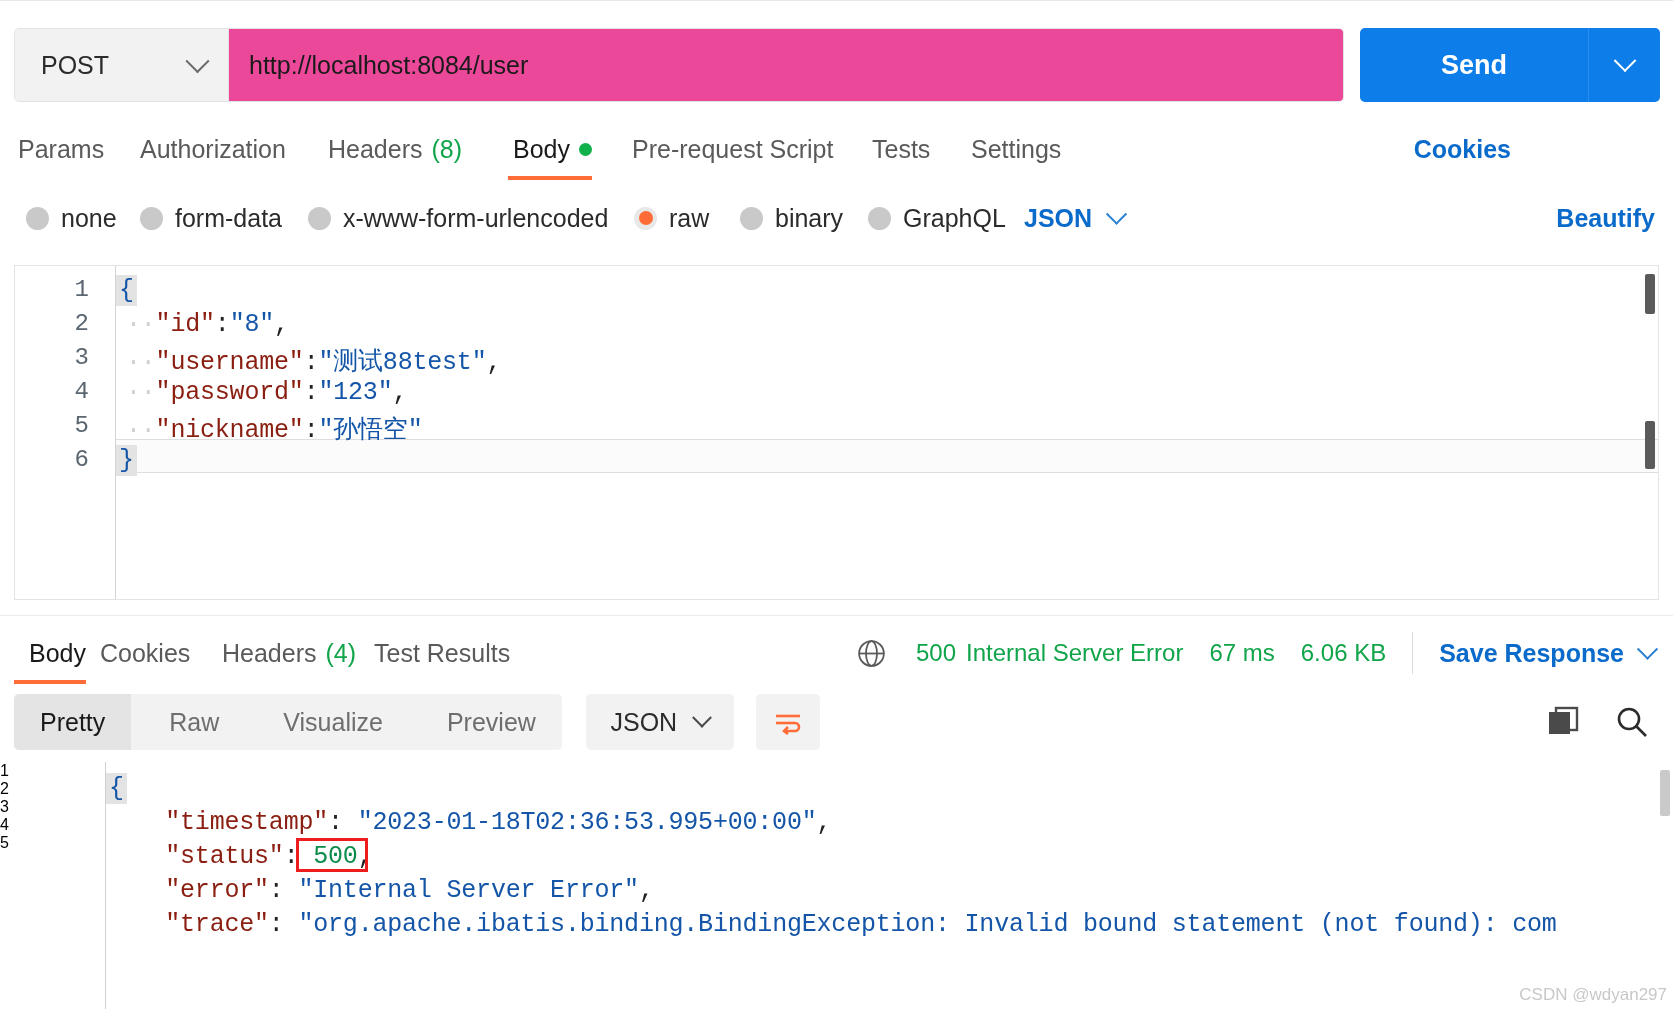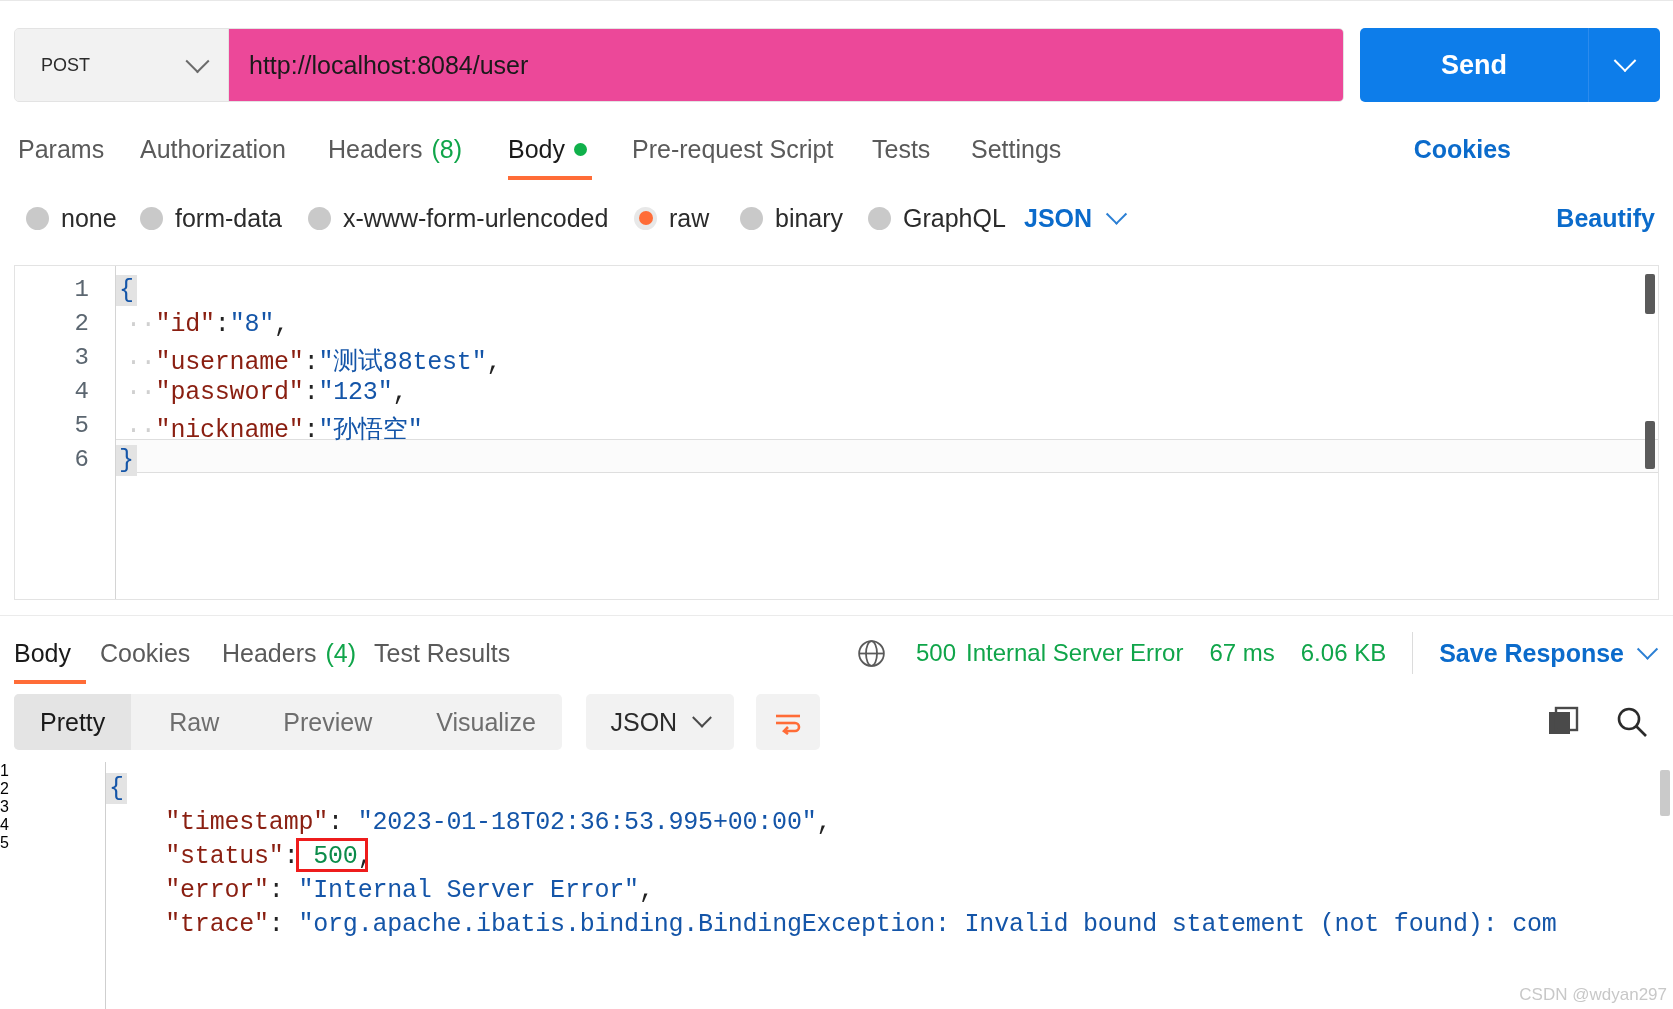--- a/index.html
+++ b/index.html
@@ -25,21 +25,21 @@
     overflow: hidden;
   }
   .method-box {
     width: 214px; height: 100%;
     display: flex; align-items: center; justify-content: space-between;
     padding: 0 22px 0 26px;
     border-right: 1px solid #e3e3e3;
     background: #f2f2f2;
     cursor: pointer;
   }
-  .method-label { font-size: 18px; color: #2b2b2b; font-weight: 400; }
+  .method-label { font-size: 25px; color: #2b2b2b; font-weight: 400; }
   .chev {
     width: 17px; height: 17px;
     border-right: 2px solid #6b6b6b; border-bottom: 2px solid #6b6b6b;
     transform: rotate(45deg) translate(-3px,-3px);
   }
   .url-input {
     flex: 1; height: 100%;
     display: flex; align-items: center;
     padding-left: 20px;
     font-size: 25px; color: #1a1a1a;
@@ -72,21 +72,21 @@
   
   .req-tabs {
     position: absolute; left: 0; top: 118px; width: 1529px; height: 62px;
   }
   .tab {
     position: absolute; top: 0; height: 62px;
     display: flex; align-items: center; gap: 9px;
     font-size: 25px; color: #5a5a5a; cursor: pointer;
     white-space: nowrap;
   }
-  .tab.active { color: #1a1a1a; }
+  .tab.active { color: #1a1a1a; justify-content: flex-end; }
   .tab .underline {
     position: absolute; left: 0; right: 0; bottom: 0; height: 4px;
     background: #ff6c37;
   }
   .paren-green { color: #10a54a; }
   .green-dot {
     width: 13px; height: 13px; border-radius: 50%;
     background: #10b14b; display: inline-block;
   }
   .cookies-link {
@@ -398,22 +398,22 @@
   <span class="save-resp">
     <span>Save Response</span>
     <span class="chev-b"></span>
   </span>
 </div>
 
 <div class="view-toolbar">
   <div class="seg">
     <div class="seg-item active">Pretty</div>
     <div class="seg-item">Raw</div>
+    <div class="seg-item">Visualize</div>
     <div class="seg-item">Preview</div>
-    <div class="seg-item">Visualize</div>
   </div>
   <div class="fmt-sel">
     <span class="txt">JSON</span>
     <span class="chev-d"></span>
   </div>
   <div class="wrap-btn">
     <svg width="30" height="26" viewBox="0 0 30 26">
       <line x1="3" y1="7" x2="27" y2="7" stroke="#ff6c37" stroke-width="2.6"></line>
       <line x1="3" y1="14" x2="22" y2="14" stroke="#ff6c37" stroke-width="2.6"></line>
       <path d="M22 14 a4 4 0 0 1 0 8 L12 22" stroke="#ff6c37" stroke-width="2.6" fill="none"></path>

